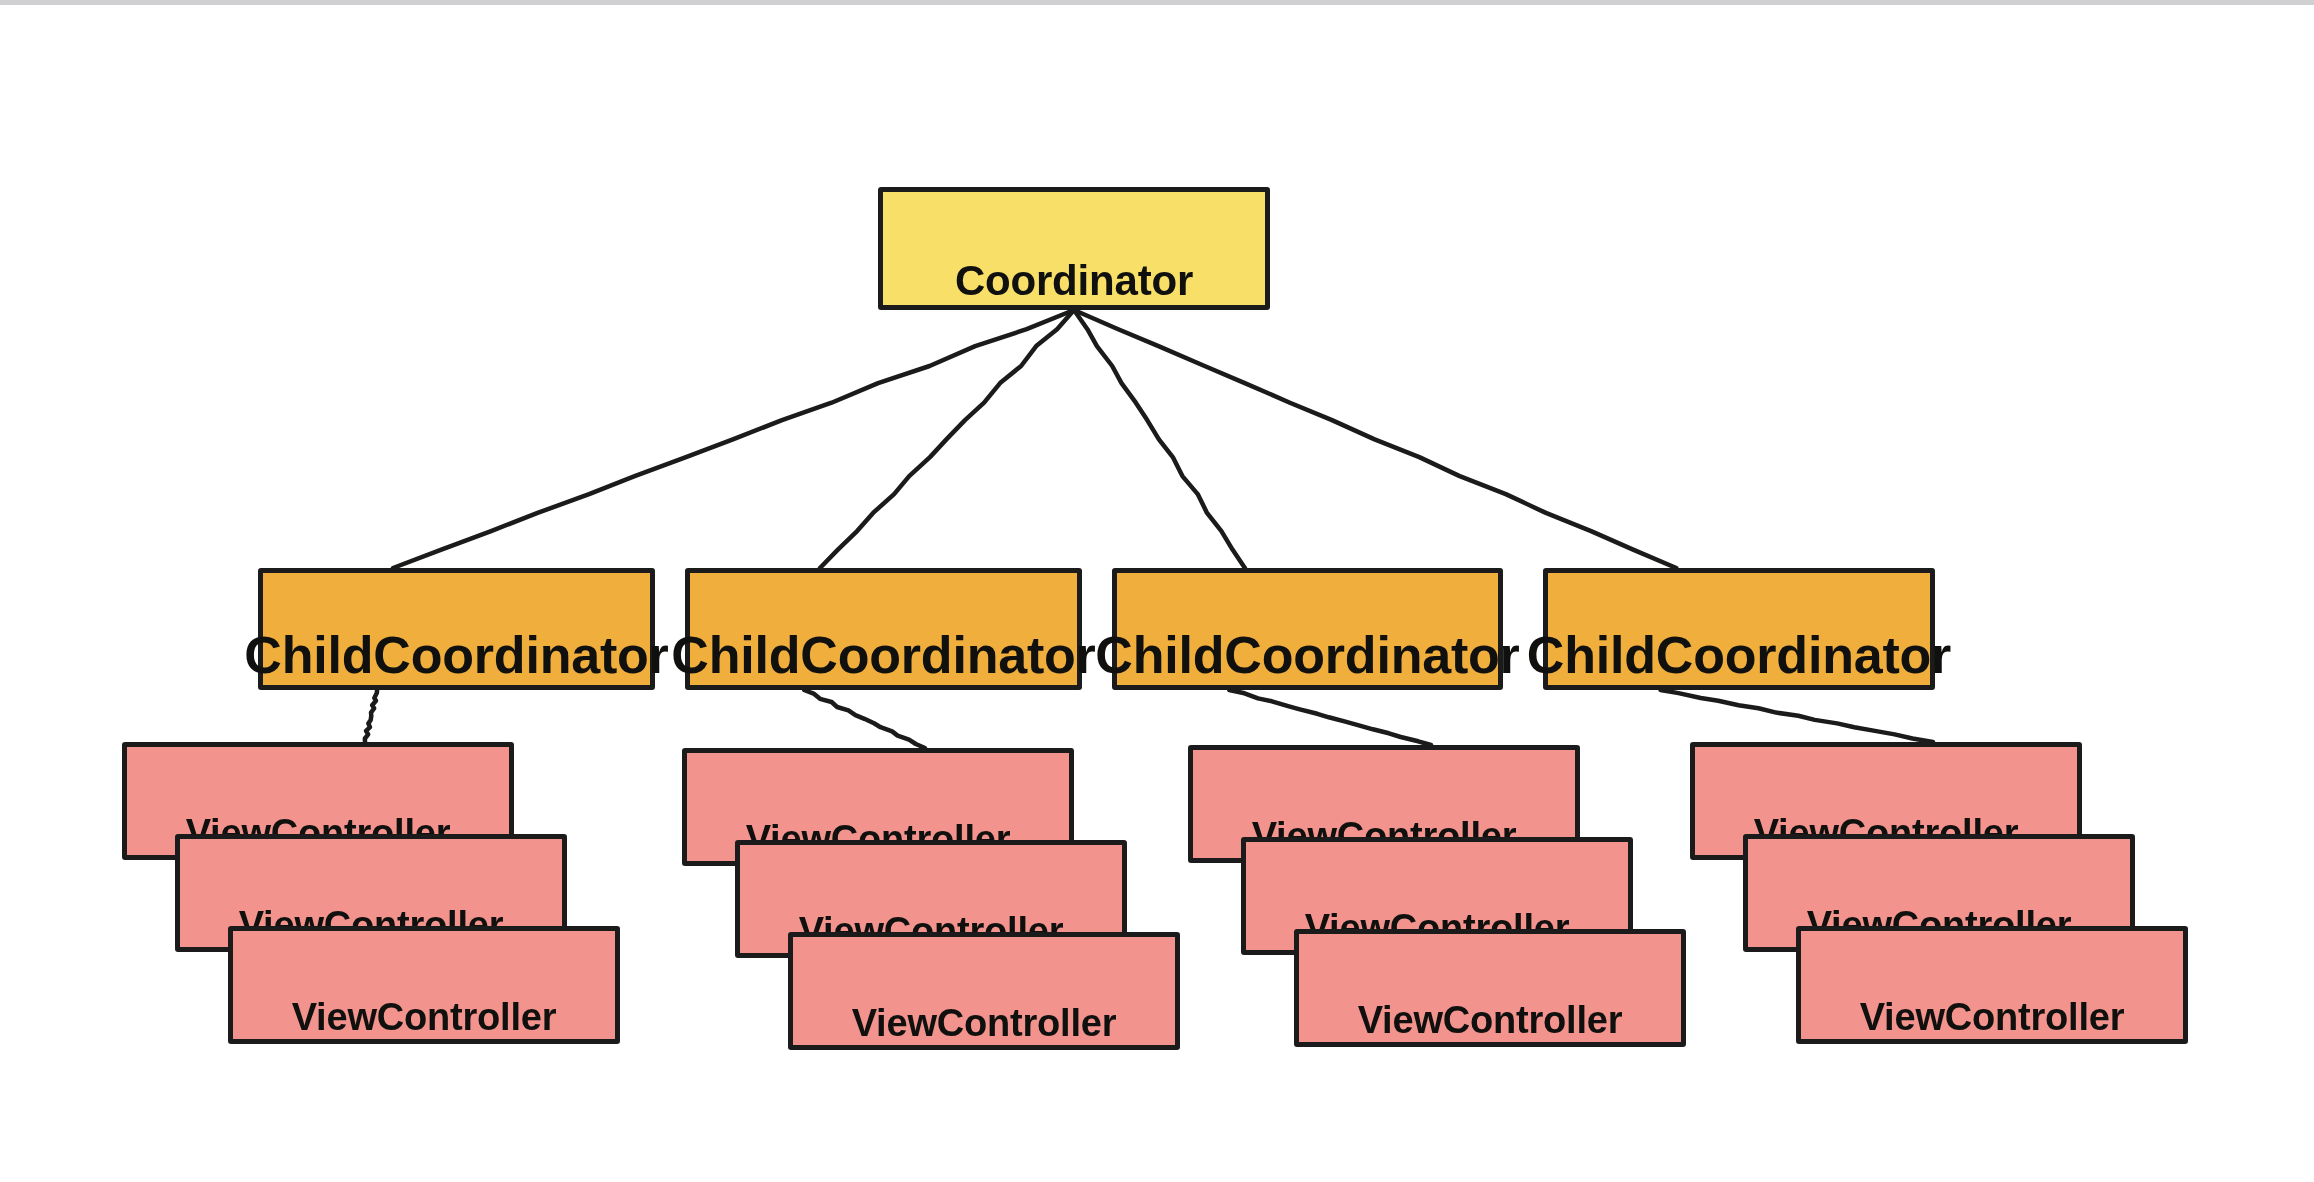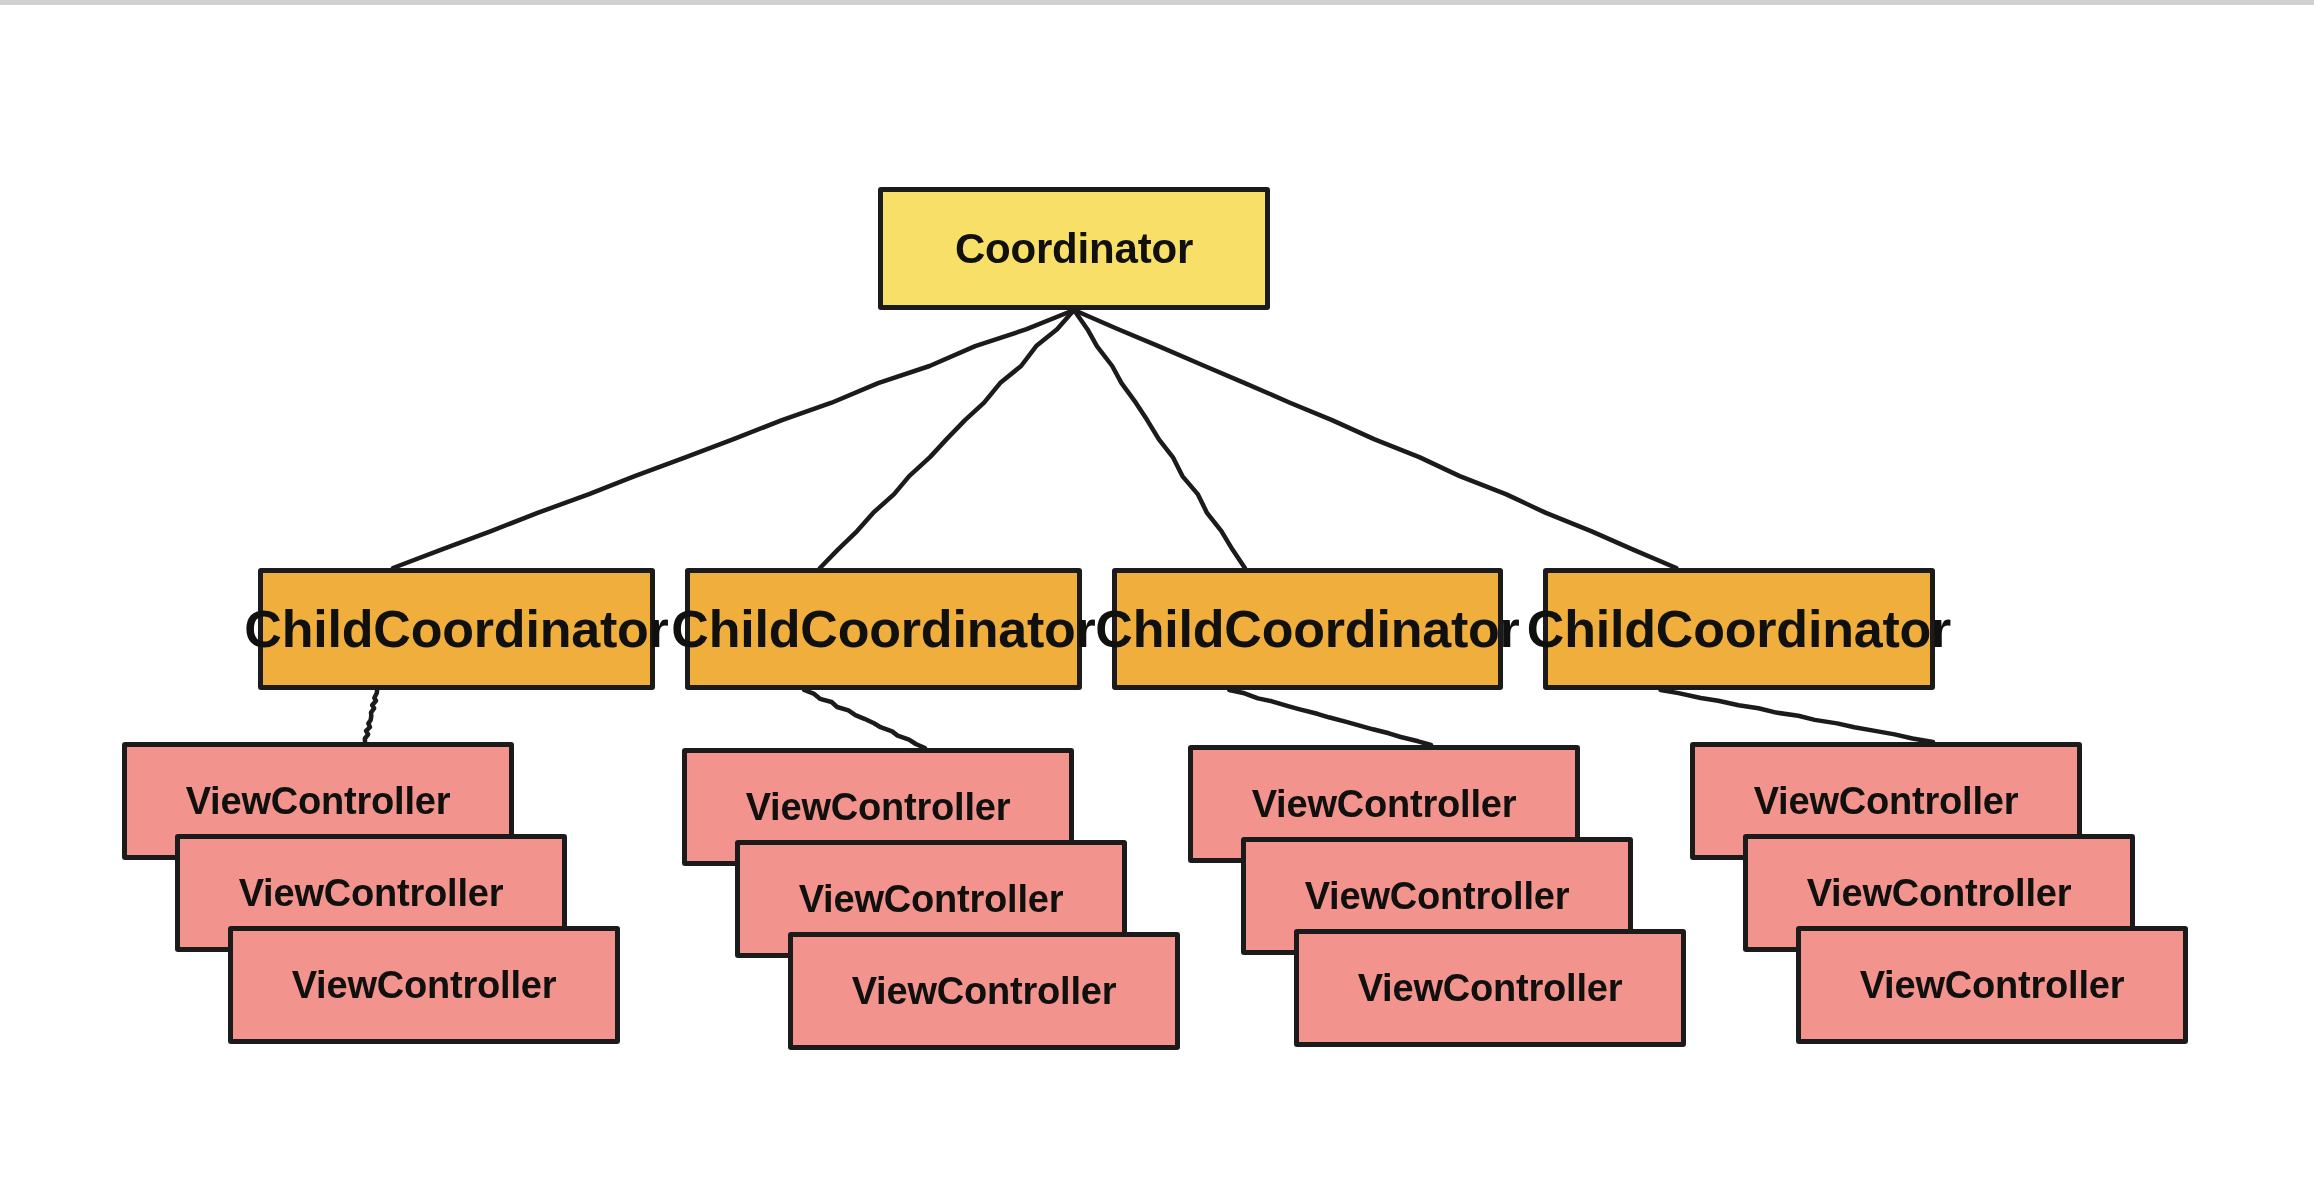--- a/index.html
+++ b/index.html
@@ -33,21 +33,21 @@
     height: 1182px;
     pointer-events: none;
     z-index: 1;
   }
   .node {
     position: absolute;
     box-sizing: border-box;
     border: 5px solid #1b1b1b;
     border-radius: 3px;
     display: flex;
-    align-items: center;
+    align-items: flex-end;
     justify-content: center;
     color: #10100f;
     z-index: 2;
     letter-spacing: -0.2px;
   }
   .node-coordinator {
     background: #f7df68;
     font-size: 42px;
     font-weight: 700;
   }

